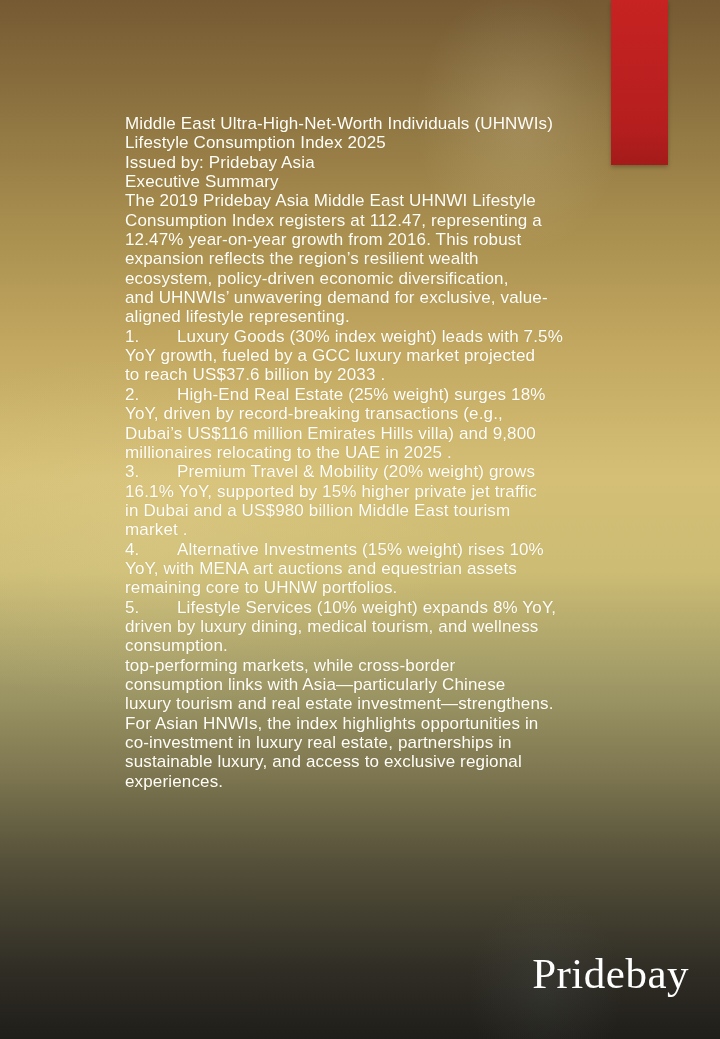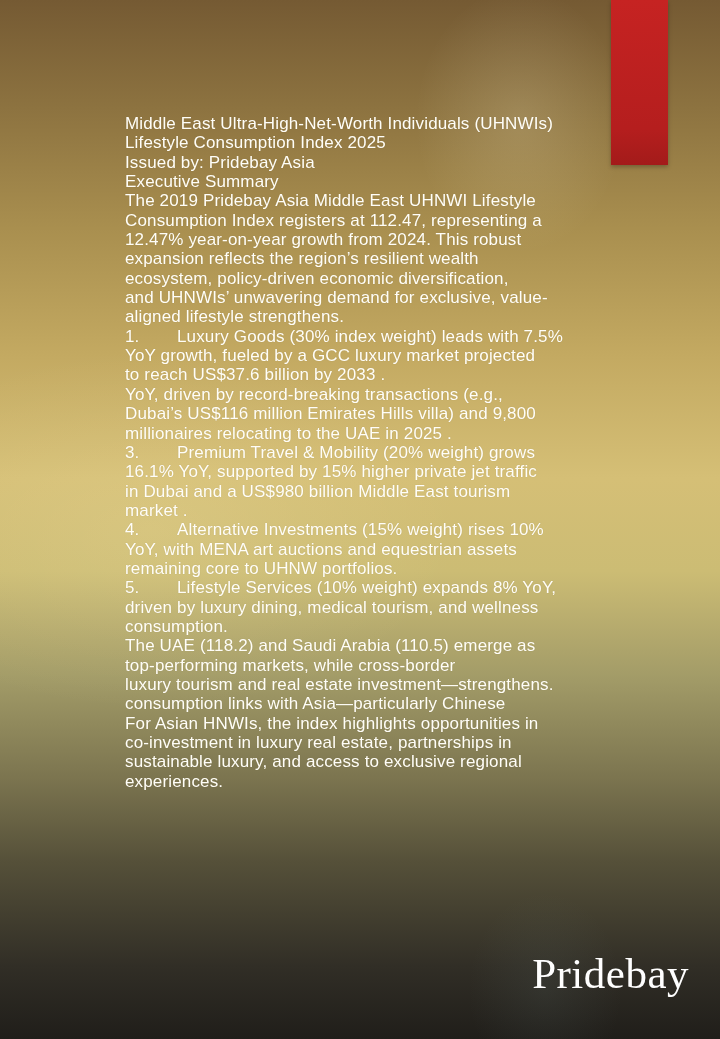--- a/index.html
+++ b/index.html
@@ -79,44 +79,44 @@
 
 <div class="slide">
   <div class="accent-bar"></div>
   <div class="text-block">
       <div class="line">Middle East Ultra-High-Net-Worth Individuals (UHNWIs)</div>
       <div class="line">Lifestyle Consumption Index 2025</div>
       <div class="line">Issued by: Pridebay Asia</div>
       <div class="line">Executive Summary</div>
       <div class="line">The 2019 Pridebay Asia Middle East UHNWI Lifestyle</div>
       <div class="line">Consumption Index registers at 112.47, representing a</div>
-      <div class="line">12.47% year-on-year growth from 2024. This robust</div>
+      <div class="line">12.47% year-on-year growth from 2016. This robust</div>
       <div class="line">expansion reflects the region’s resilient wealth</div>
       <div class="line">ecosystem, policy-driven economic diversification,</div>
       <div class="line">and UHNWIs’ unwavering demand for exclusive, value-</div>
-      <div class="line">aligned lifestyle strengthens.</div>
+      <div class="line">aligned lifestyle representing.</div>
       <div class="line"><span class="num">1.</span><span>Luxury Goods (30% index weight) leads with 7.5%</span></div>
       <div class="line">YoY growth, fueled by a GCC luxury market projected</div>
       <div class="line">to reach US$37.6 billion by 2033 .</div>
+      <div class="line"><span class="num">2.</span><span>High-End Real Estate (25% weight) surges 18%</span></div>
       <div class="line">YoY, driven by record-breaking transactions (e.g.,</div>
       <div class="line">Dubai’s US$116 million Emirates Hills villa) and 9,800</div>
       <div class="line">millionaires relocating to the UAE in 2025 .</div>
       <div class="line"><span class="num">3.</span><span>Premium Travel &amp; Mobility (20% weight) grows</span></div>
       <div class="line">16.1% YoY, supported by 15% higher private jet traffic</div>
       <div class="line">in Dubai and a US$980 billion Middle East tourism</div>
       <div class="line">market .</div>
       <div class="line"><span class="num">4.</span><span>Alternative Investments (15% weight) rises 10%</span></div>
       <div class="line">YoY, with MENA art auctions and equestrian assets</div>
       <div class="line">remaining core to UHNW portfolios.</div>
       <div class="line"><span class="num">5.</span><span>Lifestyle Services (10% weight) expands 8% YoY,</span></div>
       <div class="line">driven by luxury dining, medical tourism, and wellness</div>
       <div class="line">consumption.</div>
-      <div class="line">The UAE (118.2) and Saudi Arabia (110.5) emerge as</div>
       <div class="line">top-performing markets, while cross-border</div>
+      <div class="line">consumption links with Asia—particularly Chinese</div>
       <div class="line">luxury tourism and real estate investment—strengthens.</div>
-      <div class="line">consumption links with Asia—particularly Chinese</div>
       <div class="line">For Asian HNWIs, the index highlights opportunities in</div>
       <div class="line">co-investment in luxury real estate, partnerships in</div>
       <div class="line">sustainable luxury, and access to exclusive regional</div>
       <div class="line">experiences.</div>
     </div>
   <div class="logo">Pridebay</div>
 </div>
 
 </body></html>

